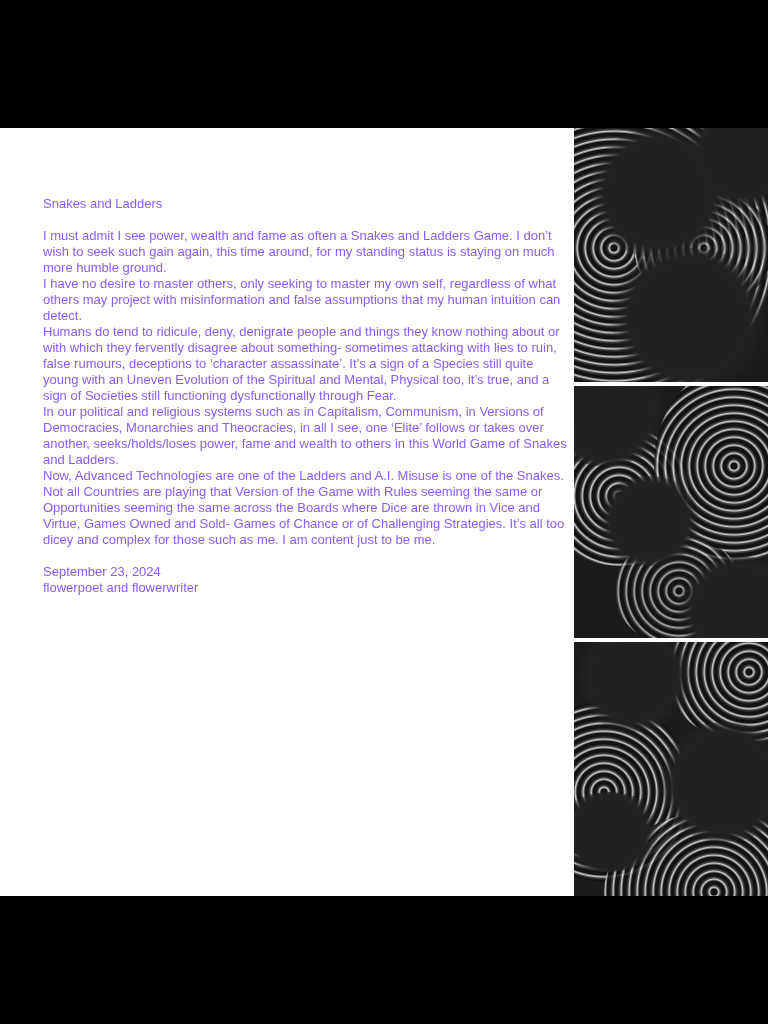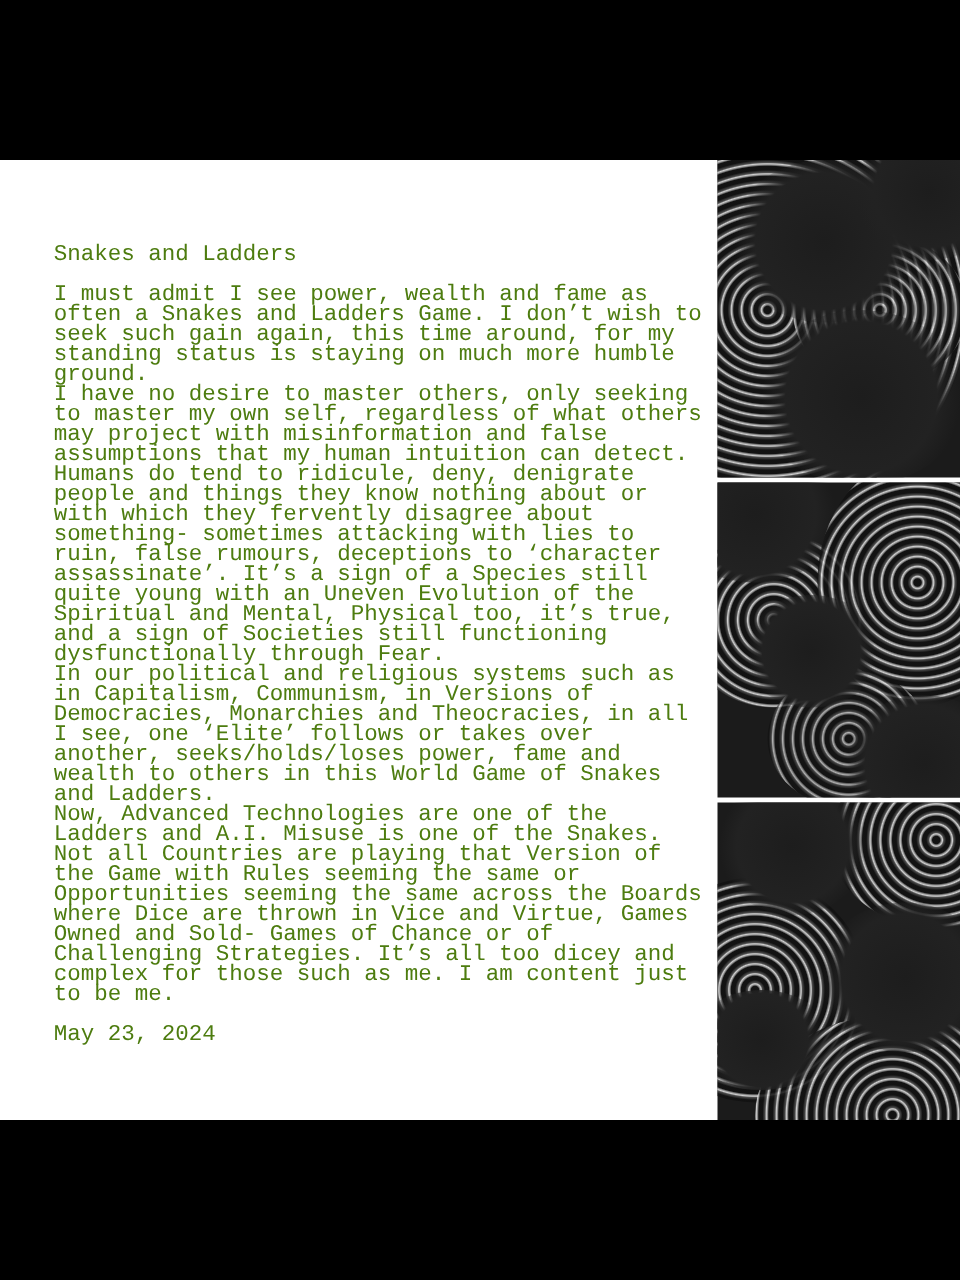--- a/index.html
+++ b/index.html
@@ -16,24 +16,24 @@
       top: 128px;
       width: 768px;
       height: 768px;
       background: #fff;
     }
     .text-col {
       position: absolute;
       left: 43px;
       top: 68px;
       width: 525px;
-      font-family: Liberation Mono, monospace;
-      font-size: 18px;
+      font-family: Liberation Sans, sans-serif;
+      font-size: 13px;
       line-height: 16px;
-      color: #4d7c0f;
+      color: #8b5cf6;
     }
     .text-col p {
       margin: 0;
     }
     .title {
       margin-bottom: 16px !important;
     }
     .body-para {
       margin: 0;
     }
@@ -95,21 +95,22 @@
 
 <div class="page">
   <div class="text-col">
     <p class="title">Snakes and Ladders</p>
     <p class="body-para">I must admit I see power, wealth and fame as often a Snakes and Ladders Game. I don’t wish to seek such gain again, this time around, for my standing status is staying on much more humble ground.</p>
     <p class="body-para">I have no desire to master others, only seeking to master my own self, regardless of what others may project with misinformation and false assumptions that my human intuition can detect.</p>
     <p class="body-para">Humans do tend to ridicule, deny, denigrate people and things they know nothing about or with which they fervently disagree about something- sometimes attacking with lies to ruin, false rumours, deceptions to ‘character assassinate’. It’s a sign of a Species still quite young with an Uneven Evolution of the Spiritual and Mental, Physical too, it’s true, and a sign of Societies still functioning dysfunctionally through Fear.</p>
     <p class="body-para">In our political and religious systems such as in Capitalism, Communism, in Versions of Democracies, Monarchies and Theocracies, in all I see, one ‘Elite’ follows or takes over another, seeks/holds/loses power, fame and wealth to others in this World Game of Snakes and Ladders.</p>
     <p class="body-para">Now, Advanced Technologies are one of the Ladders and A.I. Misuse is one of the Snakes. Not all Countries are playing that Version of the Game with Rules seeming the same or Opportunities seeming the same across the Boards where Dice are thrown in Vice and Virtue, Games Owned and Sold- Games of Chance or of Challenging Strategies. It’s all too dicey and complex for those such as me. I am content just to be me.</p>
     <div class="signoff">
-      <p>May 23, 2024</p>
+      <p>September 23, 2024</p>
+      <p>flowerpoet and flowerwriter</p>
     </div>
   </div>
 
   <div class="art-panel">
     <div class="art art-1">
       <div class="swirl s1"></div>
       <div class="swirl s2"></div>
       <div class="dark-blob b1"></div>
       <div class="dark-blob b2"></div>
       <div class="dark-blob b3"></div>

